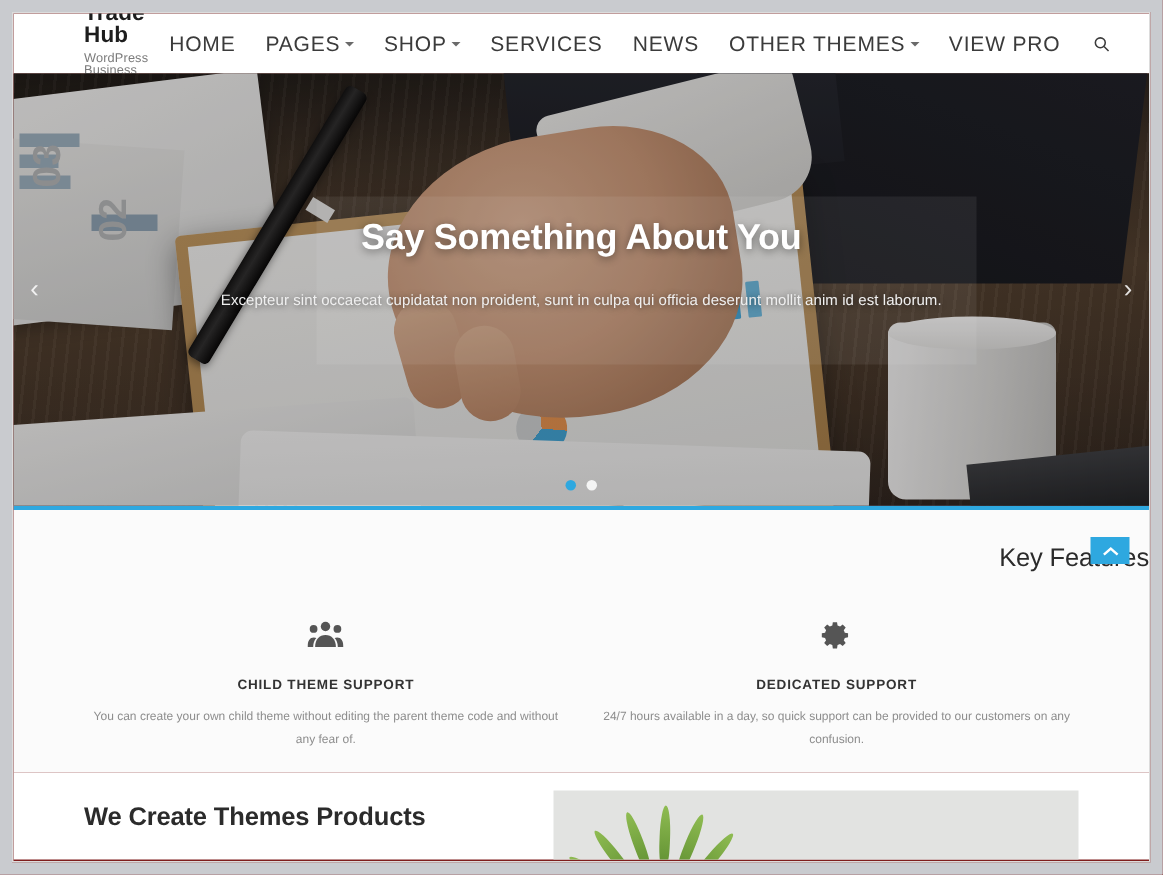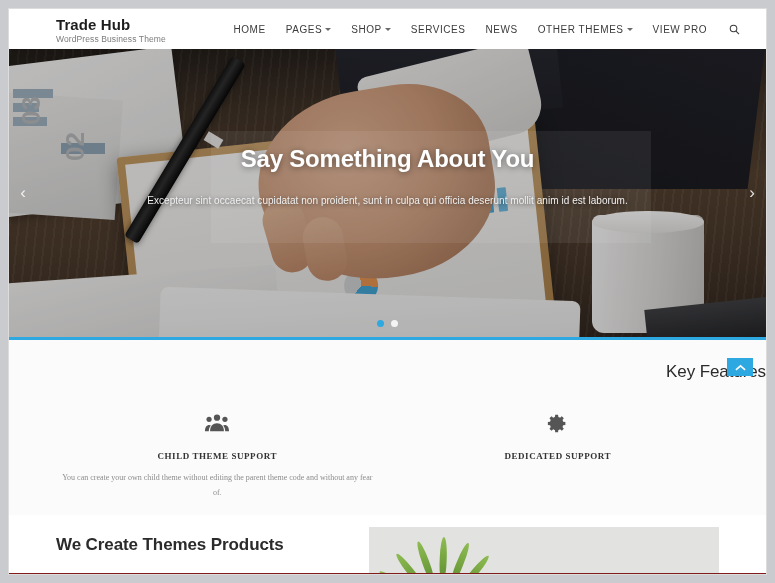--- a/index.html
+++ b/index.html
@@ -25,21 +25,21 @@
   .brand{ line-height:1; padding-top:2px; }
   .brand-title{
     font-size:15px; font-weight:bold; color:#1d1d1d;
     letter-spacing:.1px;
   }
   .brand-sub{
     font-size:8.5px; color:#7b7b7b; margin-top:3px; letter-spacing:.1px;
   }
   .main-nav{ display:flex; align-items:center; gap:0; padding-right:8px; }
   .nav-item{
-    font-size:10px; color:#3b3b3b; letter-spacing:.55px;
+    font-size:14px; color:#3b3b3b; letter-spacing:.55px;
     padding:4px 10px; text-transform:uppercase; white-space:nowrap;
     display:flex; align-items:center; gap:3px; cursor:pointer;
   }
   .caret{
     width:0;height:0;border-left:3px solid transparent;
     border-right:3px solid transparent;border-top:3.5px solid #6a6a6a;
     display:inline-block; margin-top:1px;
   }
   .search-btn{ padding:4px 6px 4px 12px; cursor:pointer; display:flex; align-items:center; }
   .search-btn svg{ display:block; }
@@ -209,21 +209,21 @@
   .dot.active{ background:#2ea8e0; }
   .hero-underline{ height:3px; background:#2ea8e0; }
 
   
   .features{ background:#fbfbfb; padding:22px 0 14px; position:relative; }
   .section-title{
     text-align:right; font-size:17px; font-weight:normal; color:#2b2b2b;
     letter-spacing:-.1px;
   }
   .feature-row{
-    display:flex; margin-top:24px; padding:0 38px;font-family:Liberation Serif, serif;
+    display:flex; margin-top:24px; padding:0 38px;
   }
   .feature{ flex:1; text-align:center; padding:0 14px; }
   .f-icon{ height:34px; display:flex; align-items:center; justify-content:center; color:#555; }
   .f-title{
     margin-top:11px; font-size:9px; font-weight:bold; color:#333;
     letter-spacing:.55px; text-transform:uppercase;
   }
   .f-text{
     margin-top:10px; font-size:8px; line-height:1.85; color:#8d8d8d;
   }
@@ -387,20 +387,21 @@
       </div>
 
       <div class="feature">
         <div class="f-icon">
           <svg width="21" height="21" viewBox="0 0 24 24">
             <path fill="#555" d="M12 8.2a3.8 3.8 0 100 7.6 3.8 3.8 0 000-7.6zm0 5.9a2.1 2.1 0 110-4.2 2.1 2.1 0 010 4.2z"></path>
             <path fill="#555" d="M21 13.6v-3.2l-2.5-.4a6.9 6.9 0 00-.8-1.9l1.5-2-2.3-2.3-2 1.5a6.9 6.9 0 00-1.9-.8L12.6 2H9.4l-.4 2.5a6.9 6.9 0 00-1.9.8l-2-1.5-2.3 2.3 1.5 2a6.9 6.9 0 00-.8 1.9L1 10.4v3.2l2.5.4c.2.7.4 1.3.8 1.9l-1.5 2 2.3 2.3 2-1.5c.6.4 1.2.6 1.9.8l.4 2.5h3.2l.4-2.5c.7-.2 1.3-.4 1.9-.8l2 1.5 2.3-2.3-1.5-2c.4-.6.6-1.2.8-1.9l2.5-.4z"></path>
           </svg>
         </div>
         <div class="f-title">DEDICATED SUPPORT</div>
+        <div class="f-text">24/7 hours available in a day, so quick support can be provided to our customers on any confusion.</div>
       </div>
 
 
     </div>
   </div>
 
   <div class="bottom">
     <div class="bottom-left">
       <div class="bottom-title">We Create Themes Products</div>
     </div>

